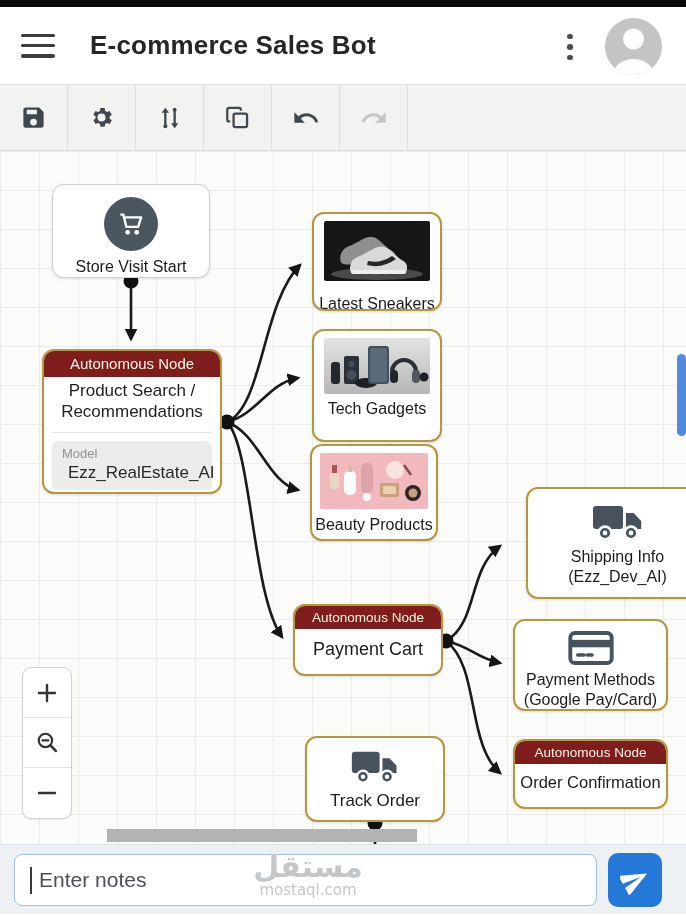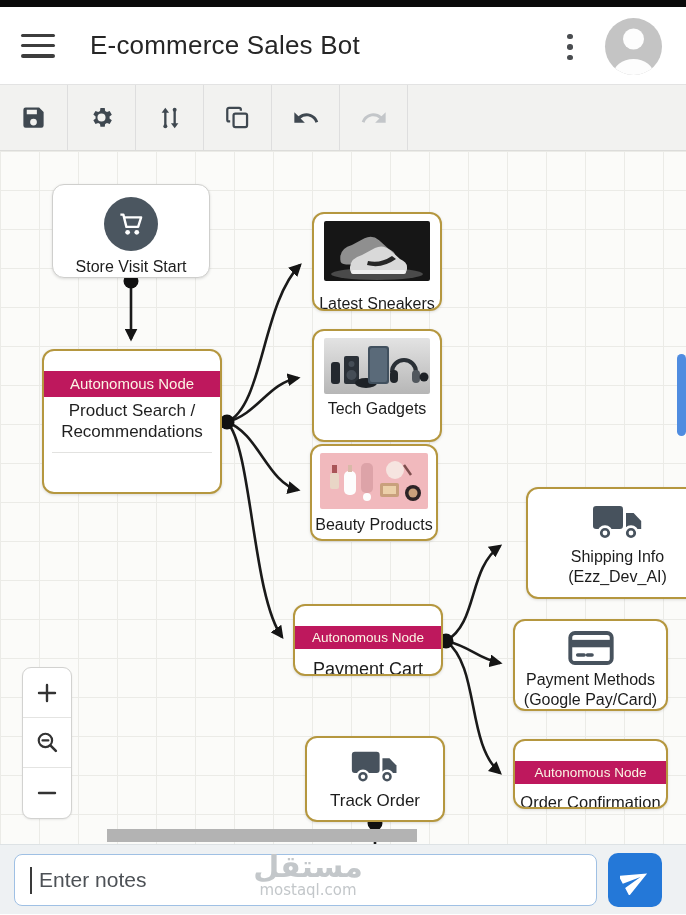--- a/index.html
+++ b/index.html
@@ -9,21 +9,21 @@
 
   
   .statusbar{height:7px;background:#0a0a0a;}
 
   
   .header{height:78px;background:#fff;border-bottom:1px solid #e3e3e3;
           display:flex;align-items:center;position:relative;}
   .hamburger{width:36px;height:28px;margin-left:21px;border:none;background:transparent;
              display:flex;flex-direction:column;justify-content:space-between;padding:2px 0;cursor:pointer;}
   .hamburger span{display:block;height:3.6px;width:34px;background:#3d3d3d;border-radius:2px;}
-  .title{font-size:26px;font-weight:400;color:#262626;margin-left:33px;letter-spacing:.2px;}
+  .title{font-size:26px;font-weight:700;color:#262626;margin-left:33px;letter-spacing:.2px;}
   .kebab{position:absolute;right:105px;top:20px;width:22px;height:40px;border:none;background:transparent;
          display:flex;flex-direction:column;align-items:center;justify-content:center;gap:5px;cursor:pointer;}
   .kebab i{width:5.5px;height:5.5px;border-radius:50%;background:#4a4d50;}
   .avatar{position:absolute;right:24px;top:11px;width:57px;height:57px;border-radius:50%;
           background:#c4c4c4;overflow:hidden;cursor:pointer;}
 
   
   .toolbar{height:66px;background:#f2f2f0;border-bottom:1px solid #dcdcda;display:flex;align-items:stretch;}
   .tbtn{width:68px;display:flex;align-items:center;justify-content:center;border:none;background:transparent;
         border-right:1px solid #dedede;cursor:pointer;padding:0;}
@@ -36,22 +36,22 @@
                            linear-gradient(90deg,#ebebe7 1px,transparent 1px);
           background-size:39px 39px;overflow:hidden;}
   .edges{position:absolute;left:0;top:0;}
 
   .node{position:absolute;background:#fff;border-radius:12px;overflow:hidden;
         box-shadow:0 1px 3px rgba(0,0,0,.13);cursor:pointer;text-align:center;}
   .node.gray{border:1.5px solid #cfcfcd;}
   .node.gold{border:2px solid #b5973f;}
   .nlabel{font-size:16px;font-weight:500;color:#1c1c1c;line-height:1.25;}
 
-  .badge{background:#be185d;color:#fbf5e4;font-size:15px;font-weight:500;
-         height:26px;line-height:26px;text-align:center;margin-top:20px;}
+  .badge{background:#7f1d1d;color:#fbf5e4;font-size:15px;font-weight:500;
+         height:26px;line-height:26px;text-align:center;}
   .badge.sm{font-size:13.5px;height:23px;line-height:23px;}
 
   .circle-icon{width:54px;height:54px;border-radius:50%;background:#4b5660;
                display:flex;align-items:center;justify-content:center;margin:12px auto 6px;}
 
   .ps-title{font-size:17px;font-weight:500;color:#1f1f1f;line-height:1.25;padding:3px 8px 0;}
   .ps-divider{border-top:1px solid #e2e2e0;margin:9px 8px 0;}
   .model-chip{margin:8px 8px 0;background:#ececea;border-radius:6px;padding:5px 10px 7px;text-align:left;}
   .model-label{font-size:13px;color:#8f9296;}
   .model-value{display:flex;align-items:center;gap:6px;margin-top:2px;}
@@ -188,20 +188,31 @@
           <circle cx="16.6" cy="18.6" r="1.9" fill="#fff"></circle>
         </svg>
       </div>
       <div class="nlabel">Store Visit Start</div>
     </div>
 
     <div class="node gold" style="left:42px;top:198px;width:180px;height:145px">
       <div class="badge">Autonomous Node</div>
       <div class="ps-title">Product Search / Recommendations</div>
       <div class="ps-divider"></div>
+      <div class="model-chip">
+        <div class="model-label">Model</div>
+        <div class="model-value">
+          <svg width="16" height="16" viewBox="0 0 16 16">
+            <circle cx="8" cy="8" r="6.2" fill="none" stroke="#5f6368" stroke-width="1.2"></circle>
+            <ellipse cx="8" cy="8" rx="2.7" ry="6.2" fill="none" stroke="#5f6368" stroke-width="1.1"></ellipse>
+            <path d="M2 8h12M3 4.6h10M3 11.4h10" stroke="#5f6368" stroke-width="1.1" fill="none"></path>
+          </svg>
+          <span>Ezz_RealEstate_AI</span>
+        </div>
+      </div>
     </div>
 
     <div class="node gold" style="left:312px;top:61px;width:130px;height:99px">
       <svg class="photo" width="106" height="60" viewBox="0 0 106 60">
         <rect width="106" height="60" fill="#161616"></rect>
         <ellipse cx="53" cy="53" rx="46" ry="6" fill="#4a4a4a"></ellipse>
         <g transform="translate(-7,-7) scale(0.97)">
           <path d="M24 44q1-9 12-12l13-7q8-4 15 2l10 9q7 3 7 8v3q0 5-7 5H30q-6 0-6-5z" fill="#8f8f8f"></path>
         </g>
         <path d="M26 46q1-9 12-12l13-7q8-4 15 2l10 9q7 3 7 8v2q0 5-7 5H32q-6 0-6-5z" fill="#d9d9d9"></path>

